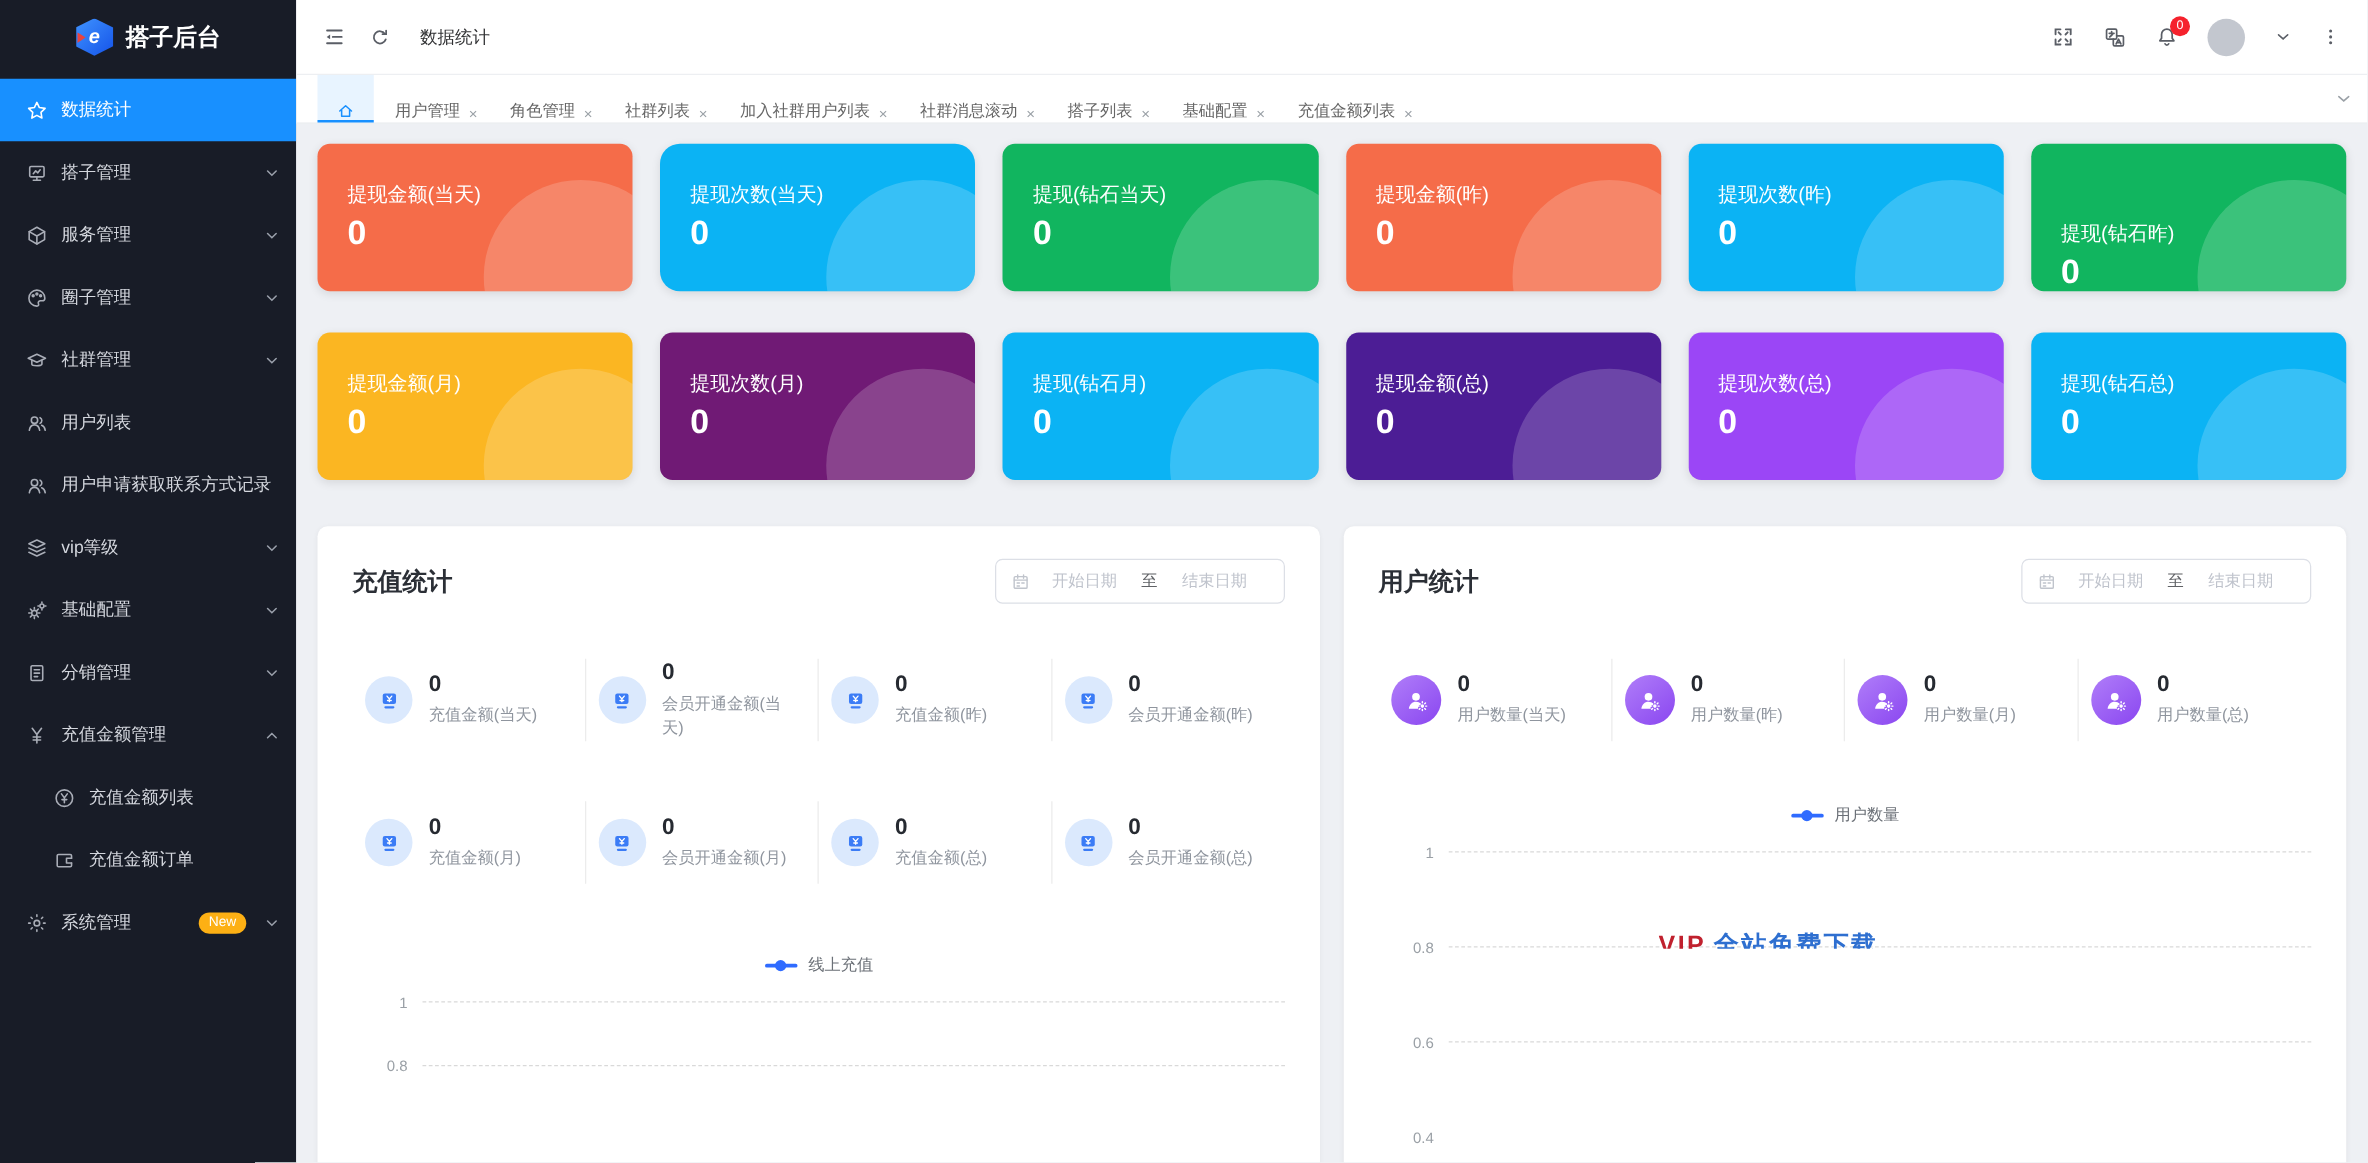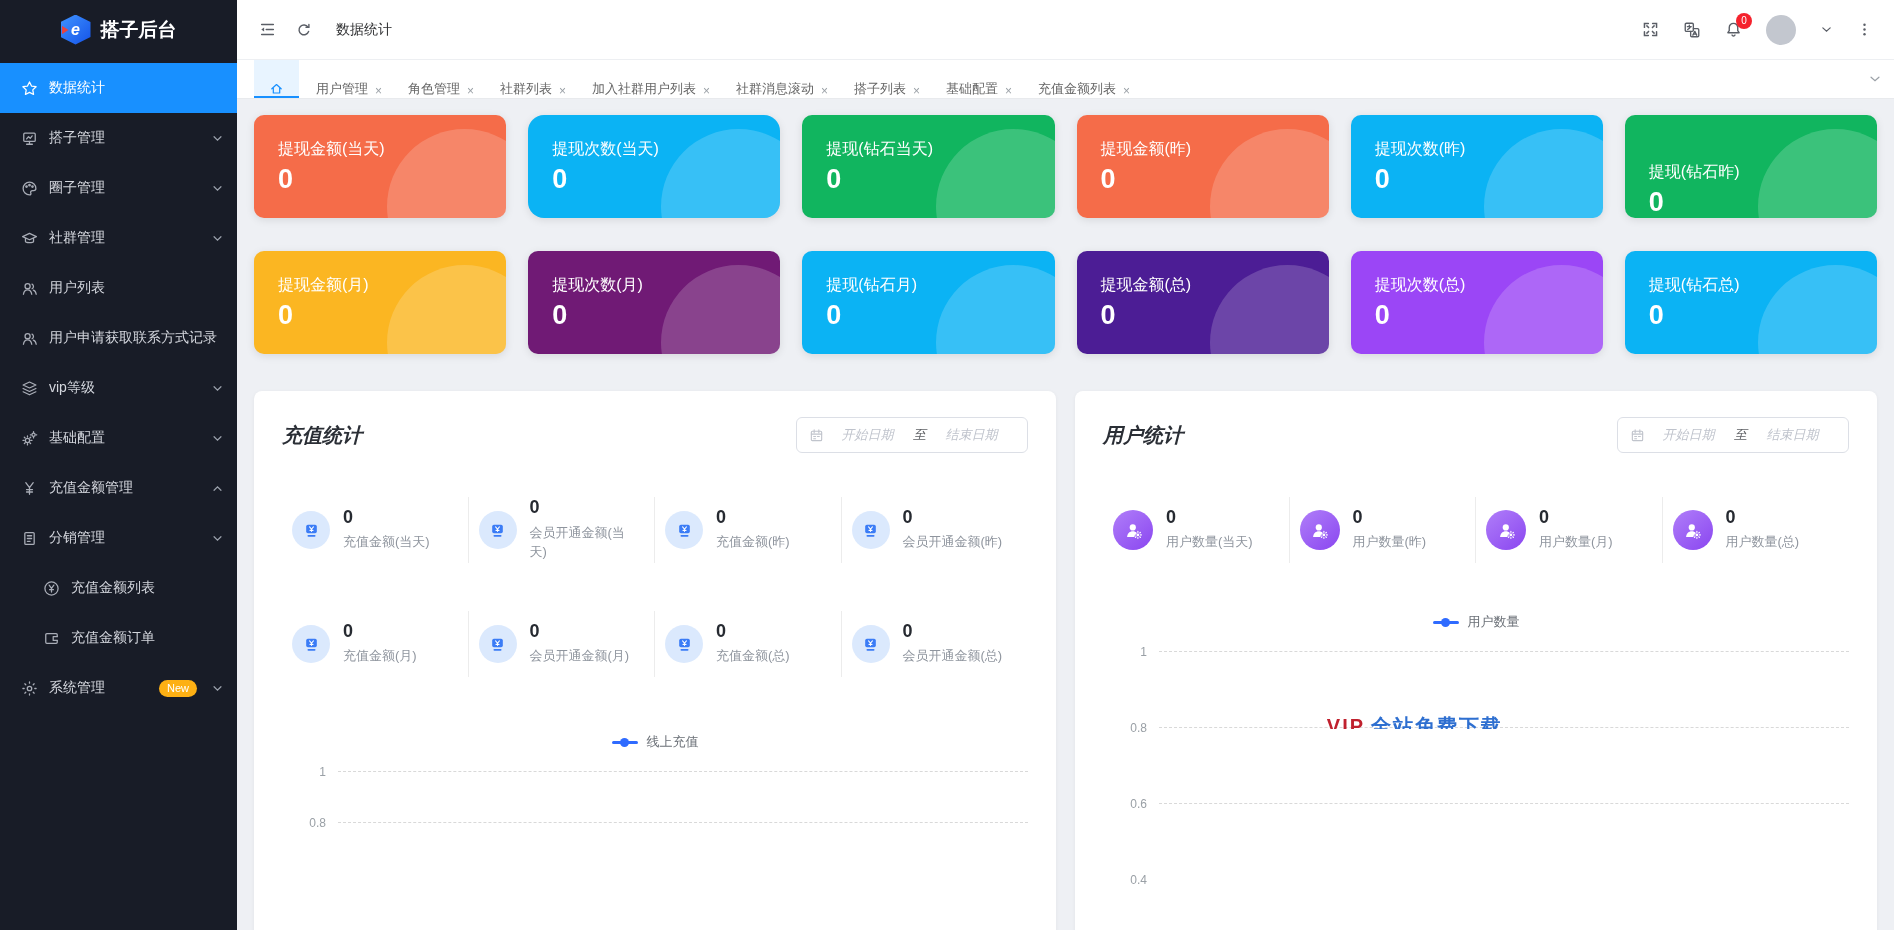--- a/index.html
+++ b/index.html
@@ -33,27 +33,27 @@
   
   .tabsbar{height:38px;background:#fff;border-bottom:1px solid #e8eaed;display:flex;align-items:center;padding:0 17px;flex-shrink:0;position:relative;}
   .tabs-wrap{display:flex;align-items:center;height:38px;}
   .tab{display:flex;align-items:flex-end;gap:7px;padding:0 13px;height:38px;font-size:13px;color:#666;cursor:pointer;box-sizing:border-box;}
   .tab-home{background:#e8f4ff;border-bottom:2px solid #1890ff;color:#1890ff;padding:0 15px;margin-right:4px;}
   .tab-close{color:#9aa0a6;font-size:12px;}
   .tabs-chevron{position:absolute;right:12px;color:#9aa0a6;display:flex;cursor:pointer;}
   
   .content{flex:1;background:#eef0f4;padding:16px 17px;overflow:hidden;}
   .cards{display:grid;grid-template-columns:repeat(6,1fr);column-gap:22px;row-gap:33px;}
-  .card{height:103px;border-radius:10px;color:#fff;padding:0 24px;display:flex;flex-direction:column;justify-content:center;position:relative;overflow:hidden;box-shadow:0 2px 8px rgba(0,0,0,.10);}
+  .card{height:118px;border-radius:10px;color:#fff;padding:0 24px;display:flex;flex-direction:column;justify-content:center;position:relative;overflow:hidden;box-shadow:0 2px 8px rgba(0,0,0,.10);}
   .card-bubble{position:absolute;width:155px;height:155px;border-radius:50%;background:rgba(255,255,255,.18);right:-36px;bottom:-66px;}
   .card-title{font-size:16px;position:relative;z-index:1;}
   .card-value{font-size:27px;font-weight:700;margin-top:4px;position:relative;z-index:1;}
   .panels{display:grid;grid-template-columns:1fr 1fr;gap:19px;margin-top:37px;}
   .panel{background:#fff;border-radius:8px;padding:26px 28px;height:600px;box-sizing:border-box;box-shadow:0 1px 4px rgba(0,0,0,.05);overflow:hidden;}
-  .panel-head{display:flex;justify-content:space-between;align-items:center;font-style:italic;}
+  .panel-head{display:flex;justify-content:space-between;align-items:center;}
   .panel-title{font-size:20px;font-weight:700;color:#2b2f36;margin:0;}
   .daterange{width:232px;height:36px;border:1px solid #dcdfe6;border-radius:6px;display:flex;align-items:center;padding:0 12px;font-size:13px;color:#bfc3cc;background:#fff;box-sizing:border-box;cursor:pointer;}
   .dr-ph{flex:1;text-align:center;}
   .dr-sep{color:#606266;padding:0 2px;}
   .dr-cal{color:#c0c4cc;display:flex;}
   
   .stats{display:grid;grid-template-columns:repeat(4,1fr);margin-top:44px;}
   .stats.row2{margin-top:48px;}
   .stat{display:flex;align-items:center;gap:13px;padding:0 10px 0 10px;border-right:1px solid #ececec;min-height:66px;}
   .stats .stat:nth-child(4n){border-right:none;}
@@ -110,20 +110,34 @@
           <span class="mi-label">搭子管理</span>
           <span class="mi-chev">
             <svg width="11" height="11" viewBox="0 0 16 16" fill="none" stroke="currentColor" stroke-width="1.8" stroke-linecap="round">
               <path d="M3 5.5l5 5 5-5"></path>
             </svg>
           </span>
         </div>
         <div class="menu-item">
           <span class="mi-icon">
             <svg width="17" height="17" viewBox="0 0 16 16" fill="none" stroke="currentColor" stroke-width="1.2" stroke-linecap="round" stroke-linejoin="round">
+              <path d="M8 1.7L13.8 5v6L8 14.3 2.2 11V5z"></path>
+              <path d="M2.2 5L8 8.3 13.8 5M8 8.3v6"></path>
+            </svg>
+          </span>
+          <span class="mi-label">服务管理</span>
+          <span class="mi-chev">
+            <svg width="11" height="11" viewBox="0 0 16 16" fill="none" stroke="currentColor" stroke-width="1.8" stroke-linecap="round">
+              <path d="M3 5.5l5 5 5-5"></path>
+            </svg>
+          </span>
+        </div>
+        <div class="menu-item">
+          <span class="mi-icon">
+            <svg width="17" height="17" viewBox="0 0 16 16" fill="none" stroke="currentColor" stroke-width="1.2" stroke-linecap="round" stroke-linejoin="round">
               <path d="M8 2a6 6 0 100 12c1.2 0 1.6-.8 1.2-1.7-.5-1.1.2-2.3 1.6-2.3H12a2 2 0 002-2A6 6 0 008 2z"></path>
               <circle cx="5.2" cy="6.2" r=".7"></circle>
               <circle cx="8" cy="4.9" r=".7"></circle>
               <circle cx="10.8" cy="6.2" r=".7"></circle>
             </svg>
           </span>
           <span class="mi-label">圈子管理</span>
           <span class="mi-chev">
             <svg width="11" height="11" viewBox="0 0 16 16" fill="none" stroke="currentColor" stroke-width="1.8" stroke-linecap="round">
               <path d="M3 5.5l5 5 5-5"></path>
@@ -190,41 +204,41 @@
           <span class="mi-label">基础配置</span>
           <span class="mi-chev">
             <svg width="11" height="11" viewBox="0 0 16 16" fill="none" stroke="currentColor" stroke-width="1.8" stroke-linecap="round">
               <path d="M3 5.5l5 5 5-5"></path>
             </svg>
           </span>
         </div>
         <div class="menu-item">
           <span class="mi-icon">
             <svg width="17" height="17" viewBox="0 0 16 16" fill="none" stroke="currentColor" stroke-width="1.2" stroke-linecap="round" stroke-linejoin="round">
-              <path d="M4.5 2.5L8 7.2l3.5-4.7M8 7.2v6.3M5.2 9h5.6M5.2 11.3h5.6"></path>
-            </svg>
-          </span>
-          <span class="mi-label">充值金额管理</span>
-          <span class="mi-chev">
-            <svg width="11" height="11" viewBox="0 0 16 16" fill="none" stroke="currentColor" stroke-width="1.8" stroke-linecap="round">
-              <path d="M3 10.5l5-5 5 5"></path>
-            </svg>
-          </span>
-        </div>
-        <div class="menu-item">
-          <span class="mi-icon">
-            <svg width="17" height="17" viewBox="0 0 16 16" fill="none" stroke="currentColor" stroke-width="1.2" stroke-linecap="round" stroke-linejoin="round">
               <rect x="3.6" y="2.4" width="8.8" height="11.2" rx="1"></rect>
               <path d="M6 5.4h4M6 8h4M6 10.6h2.6"></path>
             </svg>
           </span>
           <span class="mi-label">分销管理</span>
           <span class="mi-chev">
             <svg width="11" height="11" viewBox="0 0 16 16" fill="none" stroke="currentColor" stroke-width="1.8" stroke-linecap="round">
               <path d="M3 5.5l5 5 5-5"></path>
+            </svg>
+          </span>
+        </div>
+        <div class="menu-item">
+          <span class="mi-icon">
+            <svg width="17" height="17" viewBox="0 0 16 16" fill="none" stroke="currentColor" stroke-width="1.2" stroke-linecap="round" stroke-linejoin="round">
+              <path d="M4.5 2.5L8 7.2l3.5-4.7M8 7.2v6.3M5.2 9h5.6M5.2 11.3h5.6"></path>
+            </svg>
+          </span>
+          <span class="mi-label">充值金额管理</span>
+          <span class="mi-chev">
+            <svg width="11" height="11" viewBox="0 0 16 16" fill="none" stroke="currentColor" stroke-width="1.8" stroke-linecap="round">
+              <path d="M3 10.5l5-5 5 5"></path>
             </svg>
           </span>
         </div>
         <div class="menu-sub">
           <div class="menu-item">
             <span class="mi-icon">
               <svg width="17" height="17" viewBox="0 0 16 16" fill="none" stroke="currentColor" stroke-width="1.2" stroke-linecap="round" stroke-linejoin="round">
                 <circle cx="8" cy="8" r="6.2"></circle>
                 <path d="M5.8 4.8L8 7.8l2.2-3M8 7.8v3.6M6.2 9.1h3.6"></path>
               </svg>

